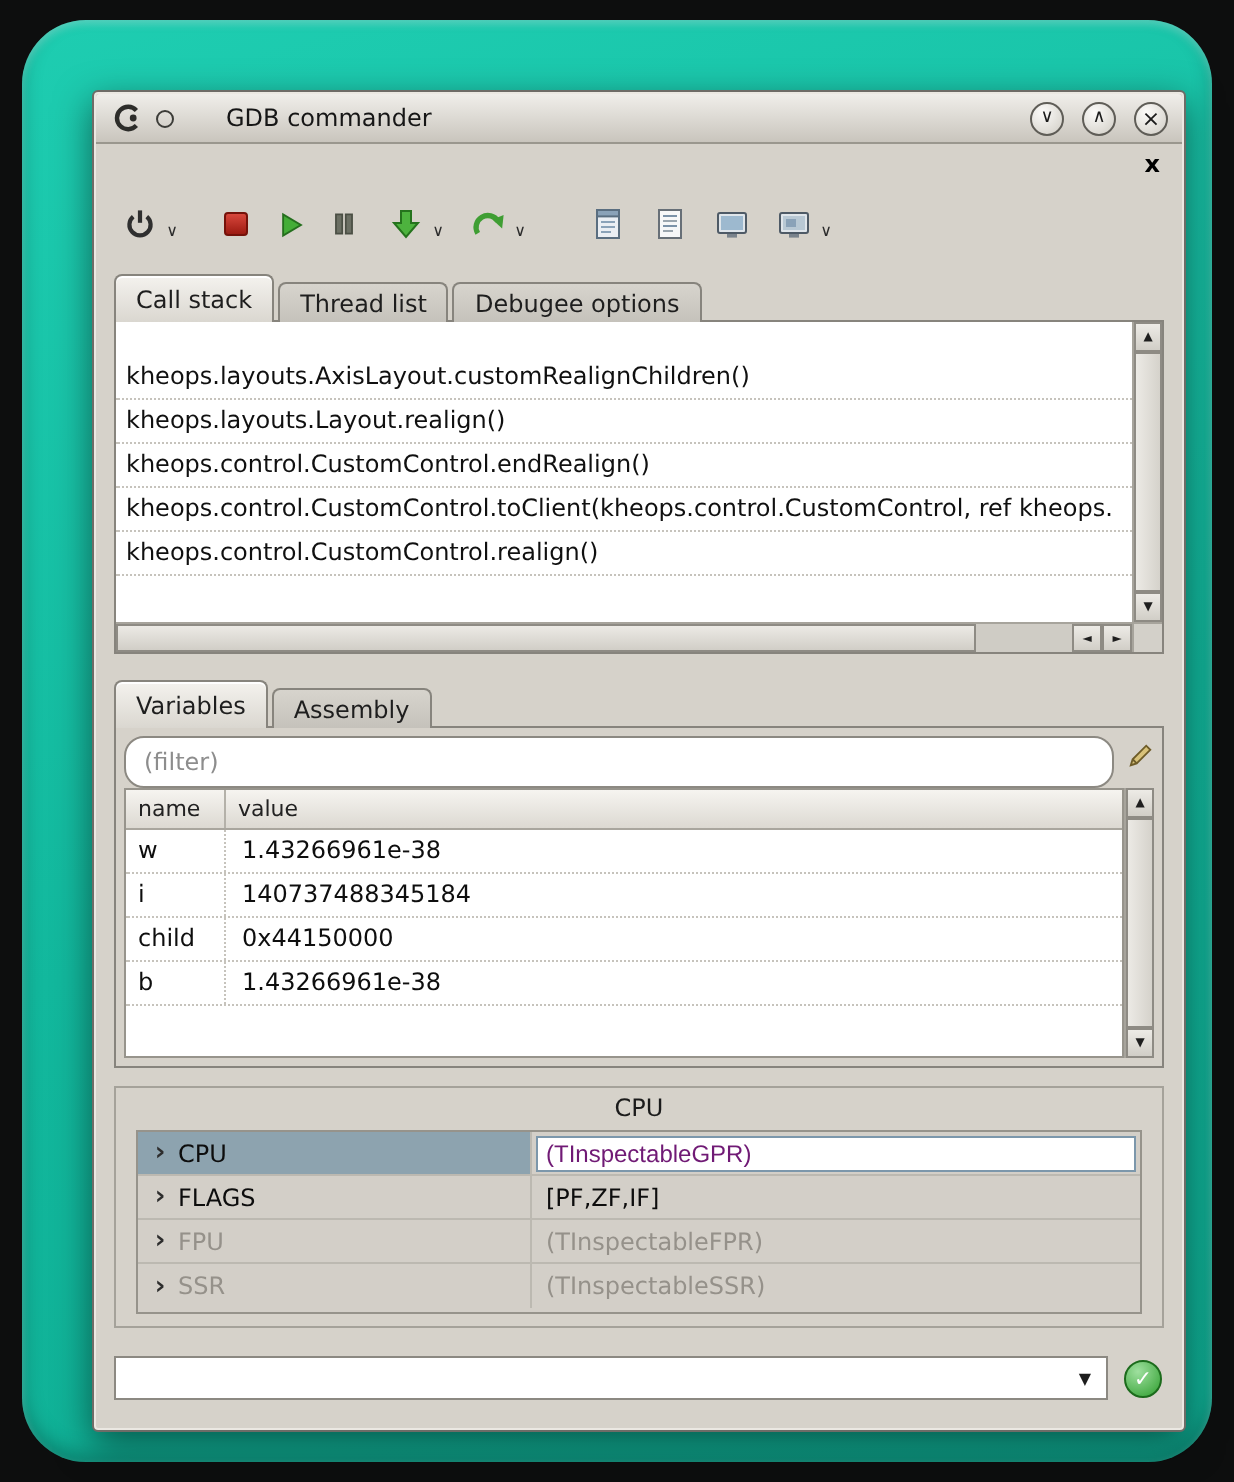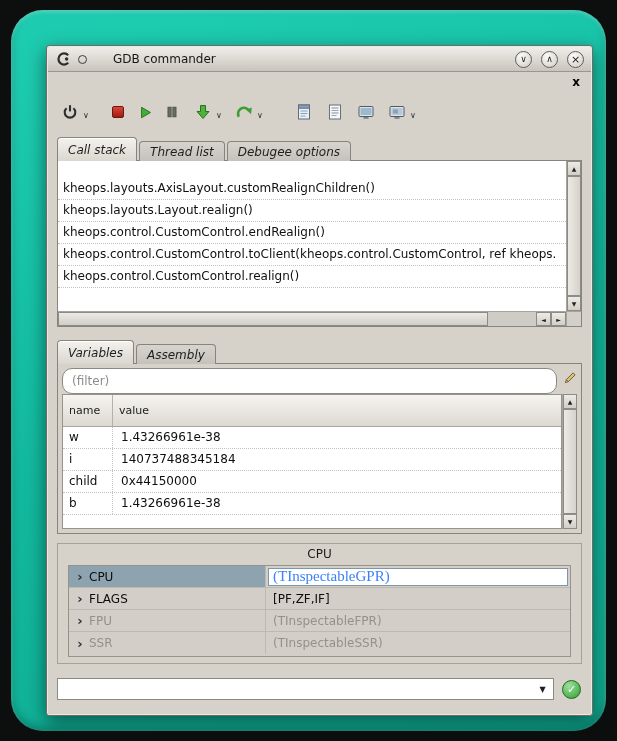--- a/index.html
+++ b/index.html
@@ -42,21 +42,21 @@
   .stop-sq{width:12px;height:12px;border:1px solid #75120a;border-radius:2px;
            background:linear-gradient(#d8473c,#9d1b12);}
   .sep{width:28px;}
   .gap-s{width:5px;} .gap-m{width:16px;} .gap-l{width:9px;}
 
   
   .tabbar{position:absolute;left:10px;display:flex;align-items:flex-end;z-index:3;height:24px;}
   #tabbar1{top:91px;} #tabbar2{top:294px;}
   .tab{font-size:12px;color:#1e1e1e;background:linear-gradient(#d7d4cd,#c5c2bb);
        border:1px solid #87847d;border-bottom:none;border-radius:4px 4px 0 0;
-       padding:0 10px;height:20px;display:flex;align-items:center;margin-right:2px;font-style:italic;}
+       padding:0 10px;height:20px;display:flex;align-items:center;margin-right:2px;}
   .tab.active{height:24px;background:linear-gradient(#f4f2ee,#dad7d0);box-shadow:inset 0 1px 0 #fff;}
 
   
   .cs-panel{position:absolute;left:10px;right:10px;top:114px;height:167px;
             border:1px solid #87847d;background:#fff;}
   .cs-header{position:absolute;left:0;right:15px;top:0;height:17px;
              background:linear-gradient(#f6f4f0,#dcd9d2);border-bottom:1px solid #a9a69e;
              font-size:11px;color:#222;padding-left:5px;display:flex;align-items:center;}
   .cs-rows{position:absolute;left:0;right:15px;top:17px;bottom:15px;overflow:hidden;}
   .cs-row{height:22px;line-height:21px;font-size:12px;color:#101010;padding-left:5px;
@@ -84,21 +84,21 @@
   
   .panel2{position:absolute;left:10px;right:10px;top:317px;height:171px;
           border:1px solid #87847d;background:#d6d2ca;}
   .filter-row{position:absolute;left:4px;right:24px;top:4px;height:20px;}
   .filter-input{width:100%;height:20px;border:1px solid #8c8982;border-radius:10px;background:#fff;
                 font-size:12px;color:#333;padding:12px 9px;font-family:inherit;outline:none;}
   .filter-input::placeholder{color:#8d8d8d;opacity:1;}
   .pen-wrap{position:absolute;right:3px;top:5px;width:16px;height:16px;display:flex;align-items:center;justify-content:center;}
   .var-table{position:absolute;left:4px;right:19px;top:30px;bottom:4px;background:#fff;
              border:1px solid #97948c;overflow:hidden;}
-  .var-header{height:32px;background:linear-gradient(#f6f4f0,#dcd9d2);border-bottom:1px solid #a9a69e;
+  .var-header{height:20px;background:linear-gradient(#f6f4f0,#dcd9d2);border-bottom:1px solid #a9a69e;
               display:flex;font-size:11px;color:#222;}
   .vh-name{width:50px;border-right:1px solid #b4b1a9;padding-left:6px;display:flex;align-items:center;}
   .vh-value{flex:1;padding-left:6px;display:flex;align-items:center;}
   .var-row{height:22px;display:flex;font-size:12px;color:#0e0e0e;border-bottom:1px dotted #c6c3bc;background:#fff;}
   .vr-name{width:50px;padding-left:6px;line-height:21px;border-right:1px dotted #c6c3bc;overflow:hidden;}
   .vr-value{flex:1;padding-left:8px;line-height:21px;white-space:nowrap;overflow:hidden;}
   .var-row.selected{background:linear-gradient(#e4f1fb,#b2d5ec);
                     border-top:1px solid #8cb6d6;border-bottom:1px solid #8cb6d6;}
   .var-vscroll{top:30px;bottom:4px;right:4px;}
 
@@ -111,21 +111,21 @@
   .cpu-row{height:22px;display:flex;border-bottom:1px solid #bcb9b1;font-size:12px;color:#0d0d0d;}
   .cpu-row:last-child{border-bottom:none;}
   .cpu-name{width:197px;display:flex;align-items:center;padding-left:4px;border-right:1px solid #bcb9b1;}
   .cpu-exp{font-size:13px;font-weight:bold;color:#2d2d2d;width:14px;text-align:center;line-height:1;}
   .cpu-name .name-text{margin-left:2px;}
   .cpu-value{flex:1;display:flex;align-items:center;padding:0 2px;}
   .cpu-value .val-text{padding-left:5px;}
   .cpu-row.selected .cpu-name{background:#8da3af;}
   .cpu-row.disabled .name-text,.cpu-row.disabled .val-text{color:#95918a;}
   .cpu-edit{width:100%;height:18px;background:#fff;border:1px solid #7c97ab;
-            font-size:15px;color:#3b82f6;padding:0 4px;font-family:Liberation Serif, serif;outline:none;}
+            font-size:12px;color:#701a75;padding:0 4px;font-family:Liberation Sans, sans-serif;outline:none;}
 
   
   .bottombar{position:absolute;left:10px;right:10px;top:632px;height:24px;}
   .combo{position:absolute;left:0;right:28px;top:0;height:22px;background:#fff;border:1px solid #8c8982;}
   .combo input{position:absolute;left:0;top:0;right:20px;height:20px;border:none;outline:none;
                font-size:12px;padding:0 5px;font-family:inherit;background:transparent;}
   .combo-arrow{position:absolute;right:3px;top:0;bottom:0;width:15px;display:flex;
                align-items:center;justify-content:center;font-size:8px;color:#1d1d1d;}
   .check-btn{position:absolute;right:1px;top:2px;width:19px;height:19px;border-radius:50%;
              background:radial-gradient(circle at 35% 28%,#9fe09f,#2f9e2f);border:1px solid #1c6b1c;

